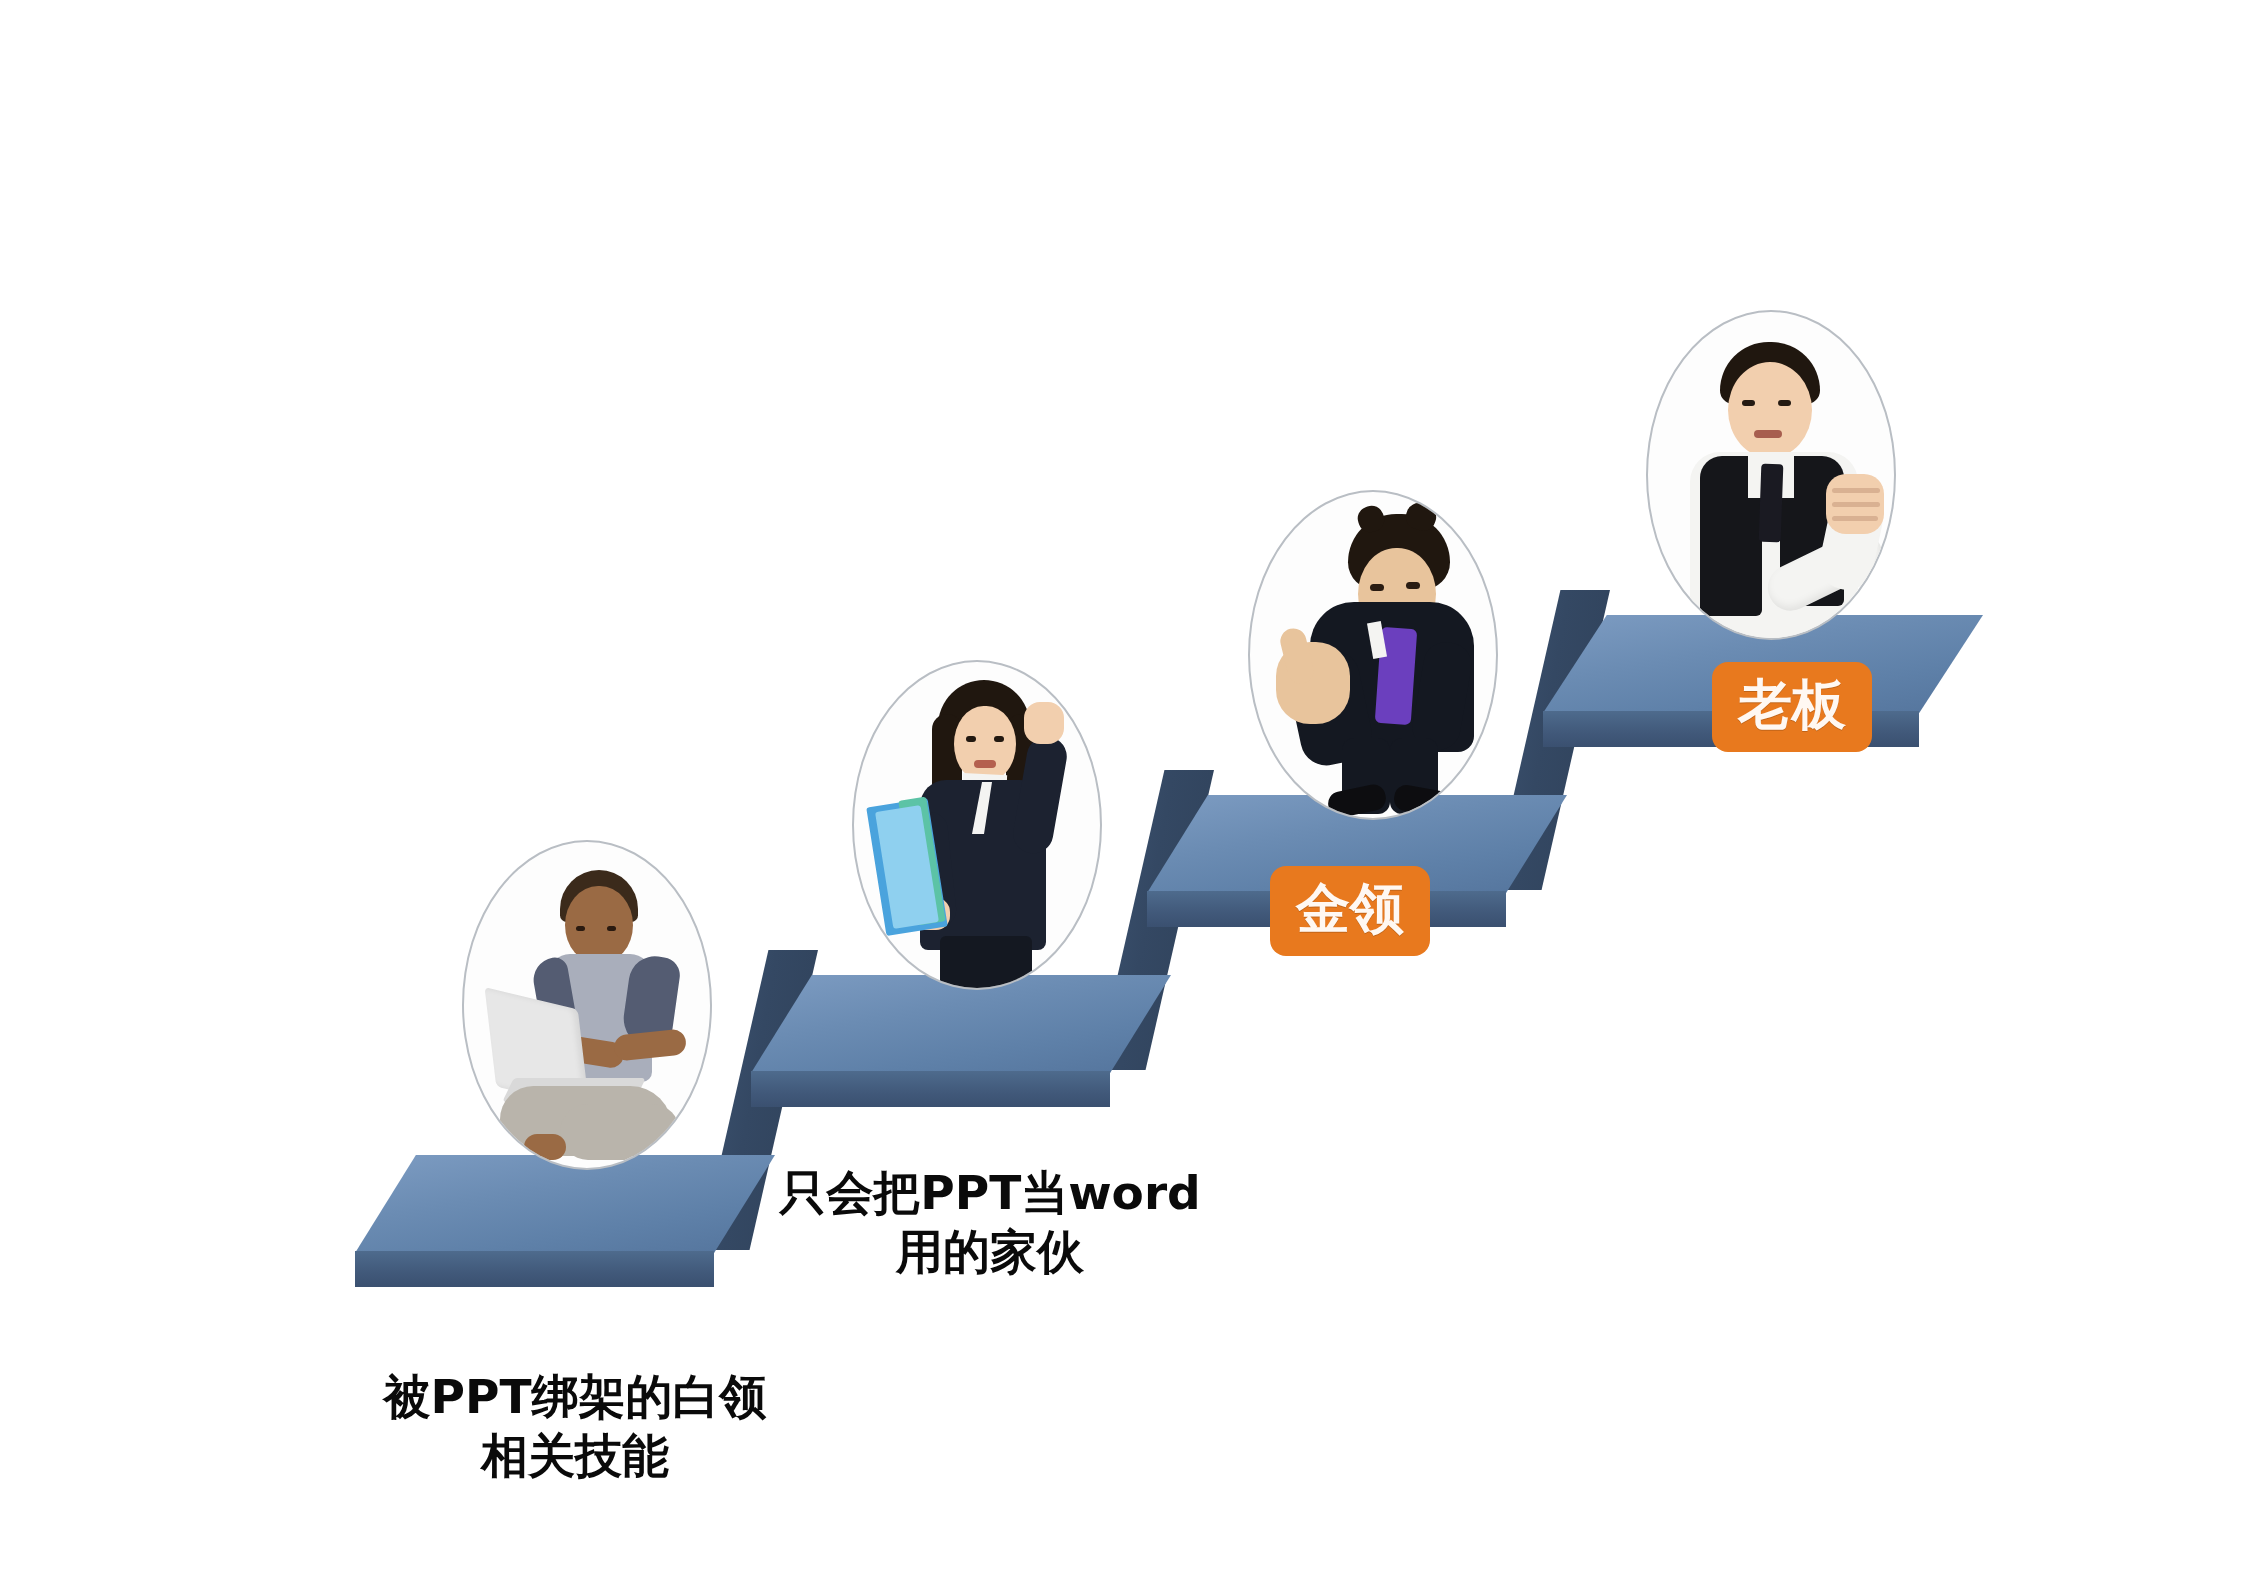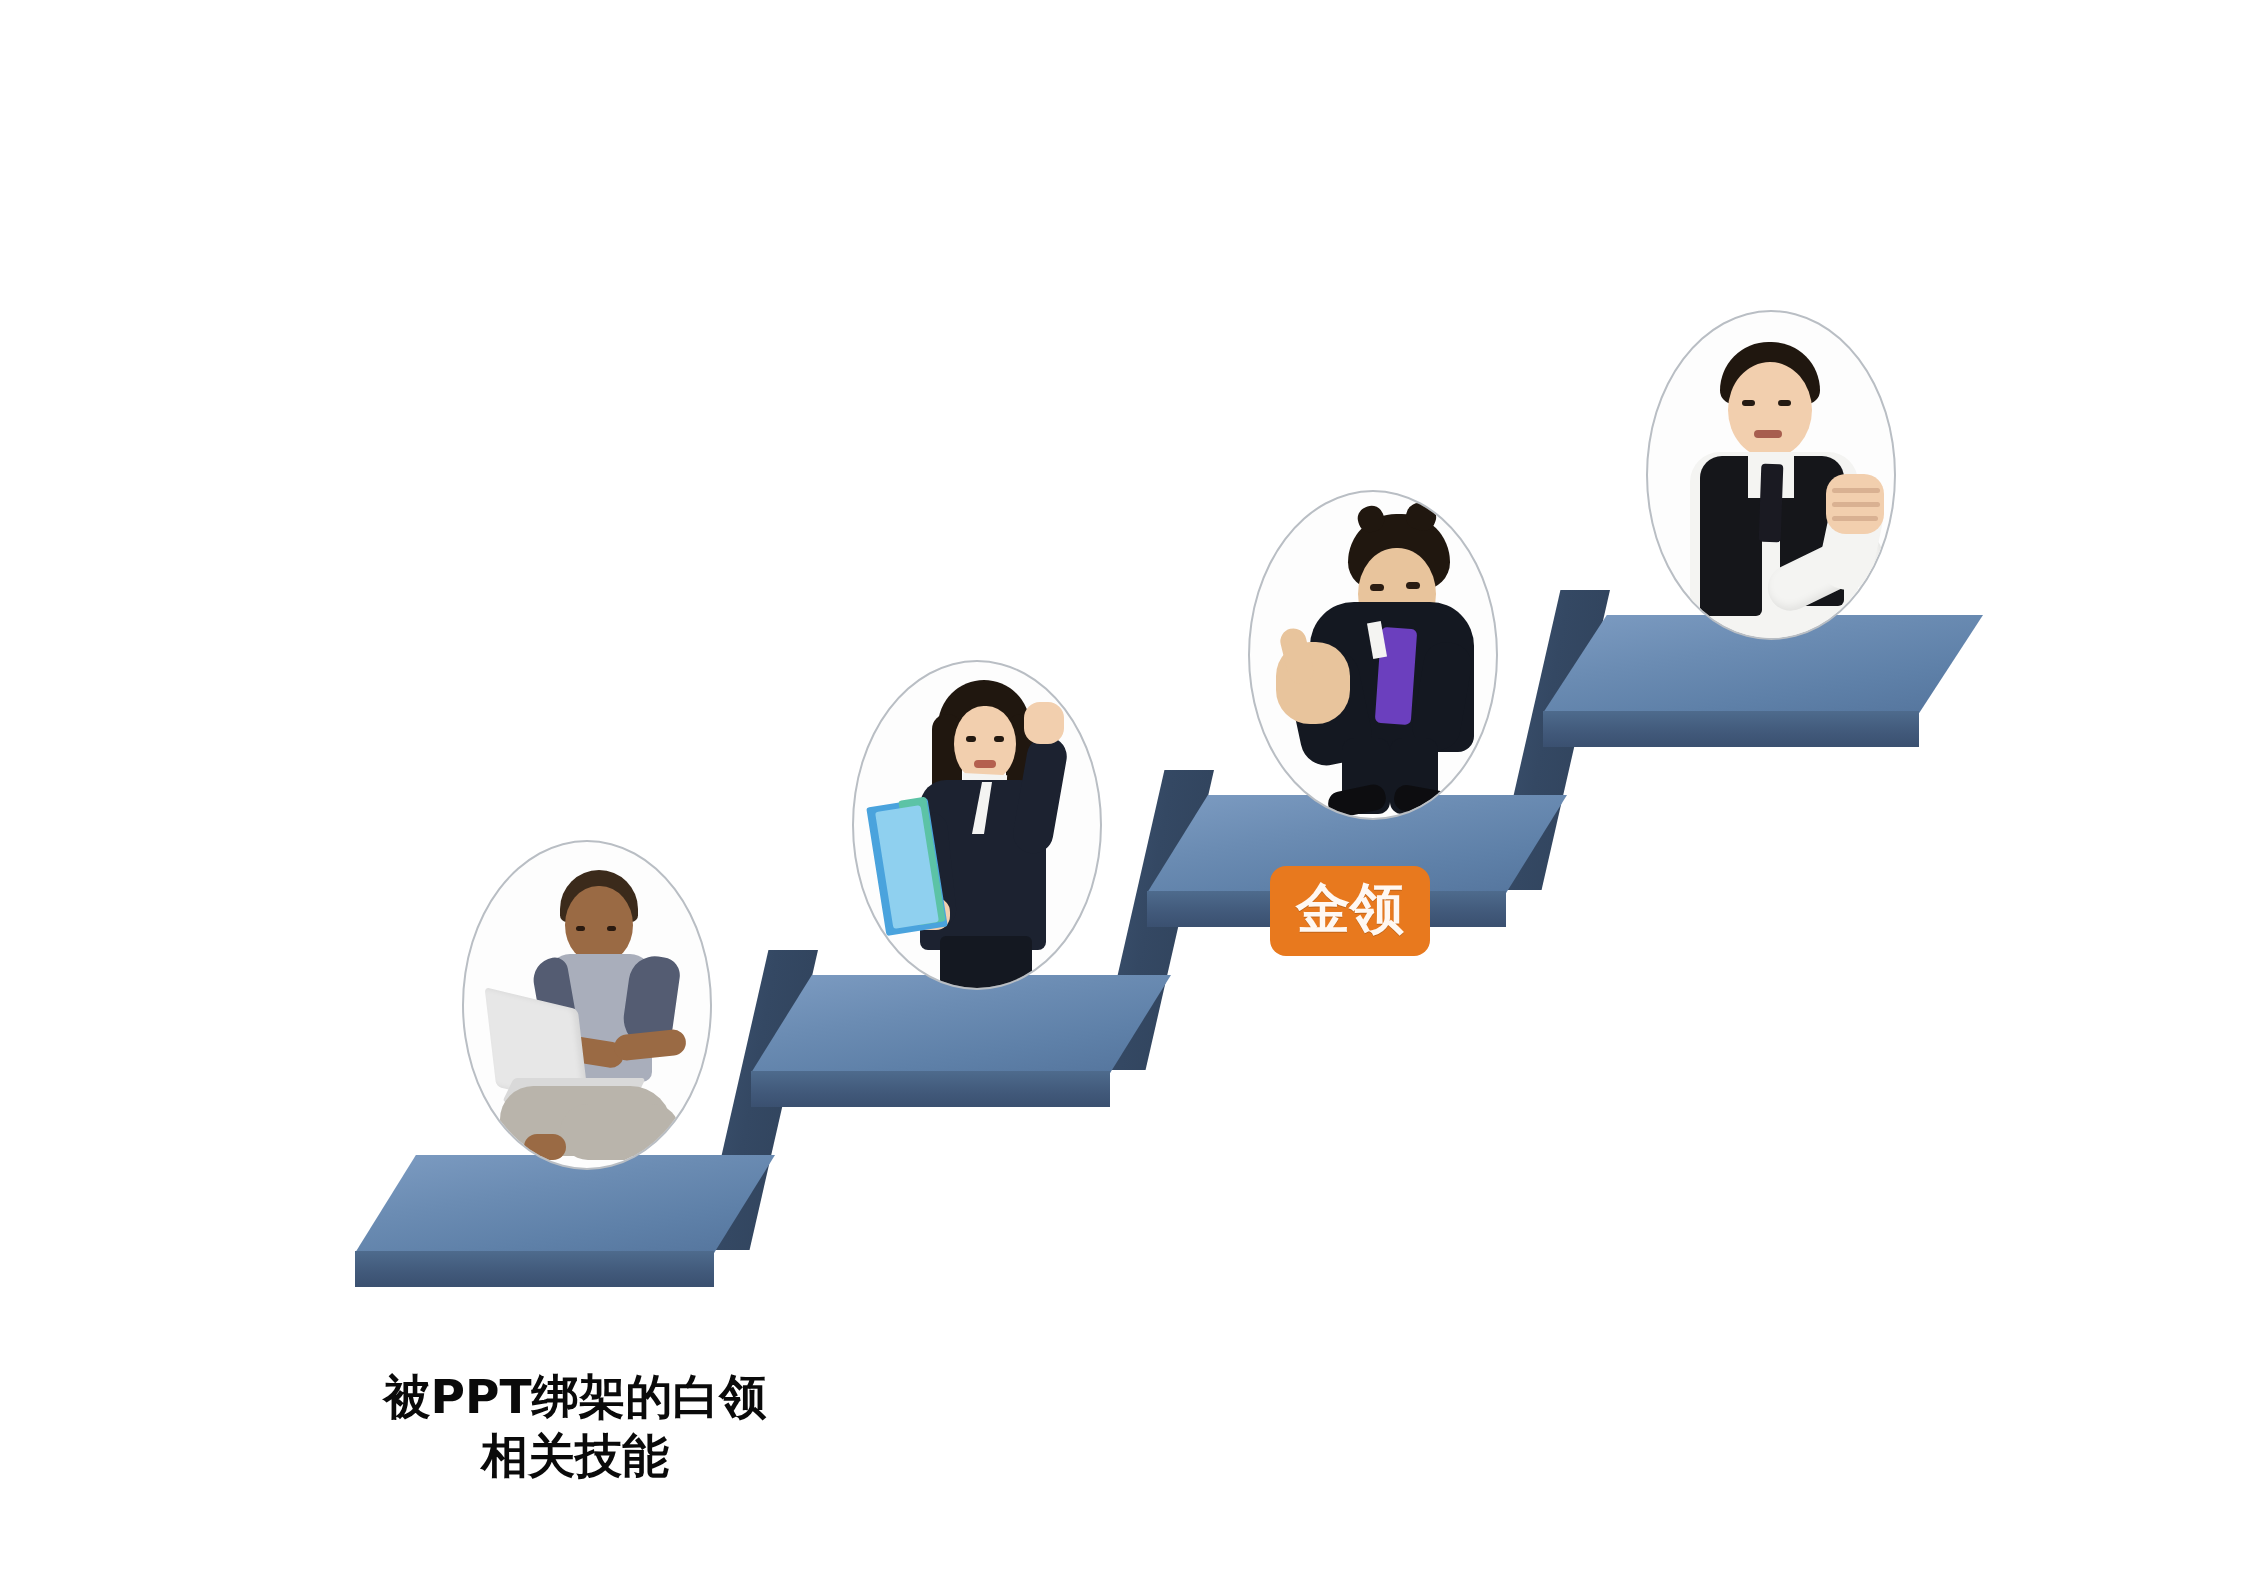--- a/index.html
+++ b/index.html
@@ -226,17 +226,20 @@
       <div class="fig shirt-w" style="left:116px; top:236px; width:122px; height:46px; border-radius:24px; transform:rotate(-26deg); box-shadow:inset 0 -4px 8px rgba(0,0,0,.08);"></div>
       <div class="fig shirt-w" style="left:176px; top:182px; width:54px; height:96px; border-radius:26px; transform:rotate(12deg);"></div>
       <div class="fig skin-c" style="left:178px; top:162px; width:58px; height:60px; border-radius:20px;"></div>
       <div class="fig" style="left:184px; top:176px; width:48px; height:5px; background:#d9b192; border-radius:3px;"></div>
       <div class="fig" style="left:184px; top:190px; width:48px; height:5px; background:#d9b192; border-radius:3px;"></div>
       <div class="fig" style="left:184px; top:204px; width:46px; height:5px; background:#d9b192; border-radius:3px;"></div>
     </div>
   </div>
 
   <div class="badge" style="left:1270px; top:866px;">金领</div>
+  <div class="badge" style="left:1712px; top:662px;">老板</div>
 
   <div class="caption" style="left:285px; top:1368px; width:580px;">被PPT绑架的白领
 相关技能</div>
+  <div class="caption" style="left:700px; top:1164px; width:580px;">只会把PPT当word
+用的家伙</div>
 
 </div>
 
 </body></html>

